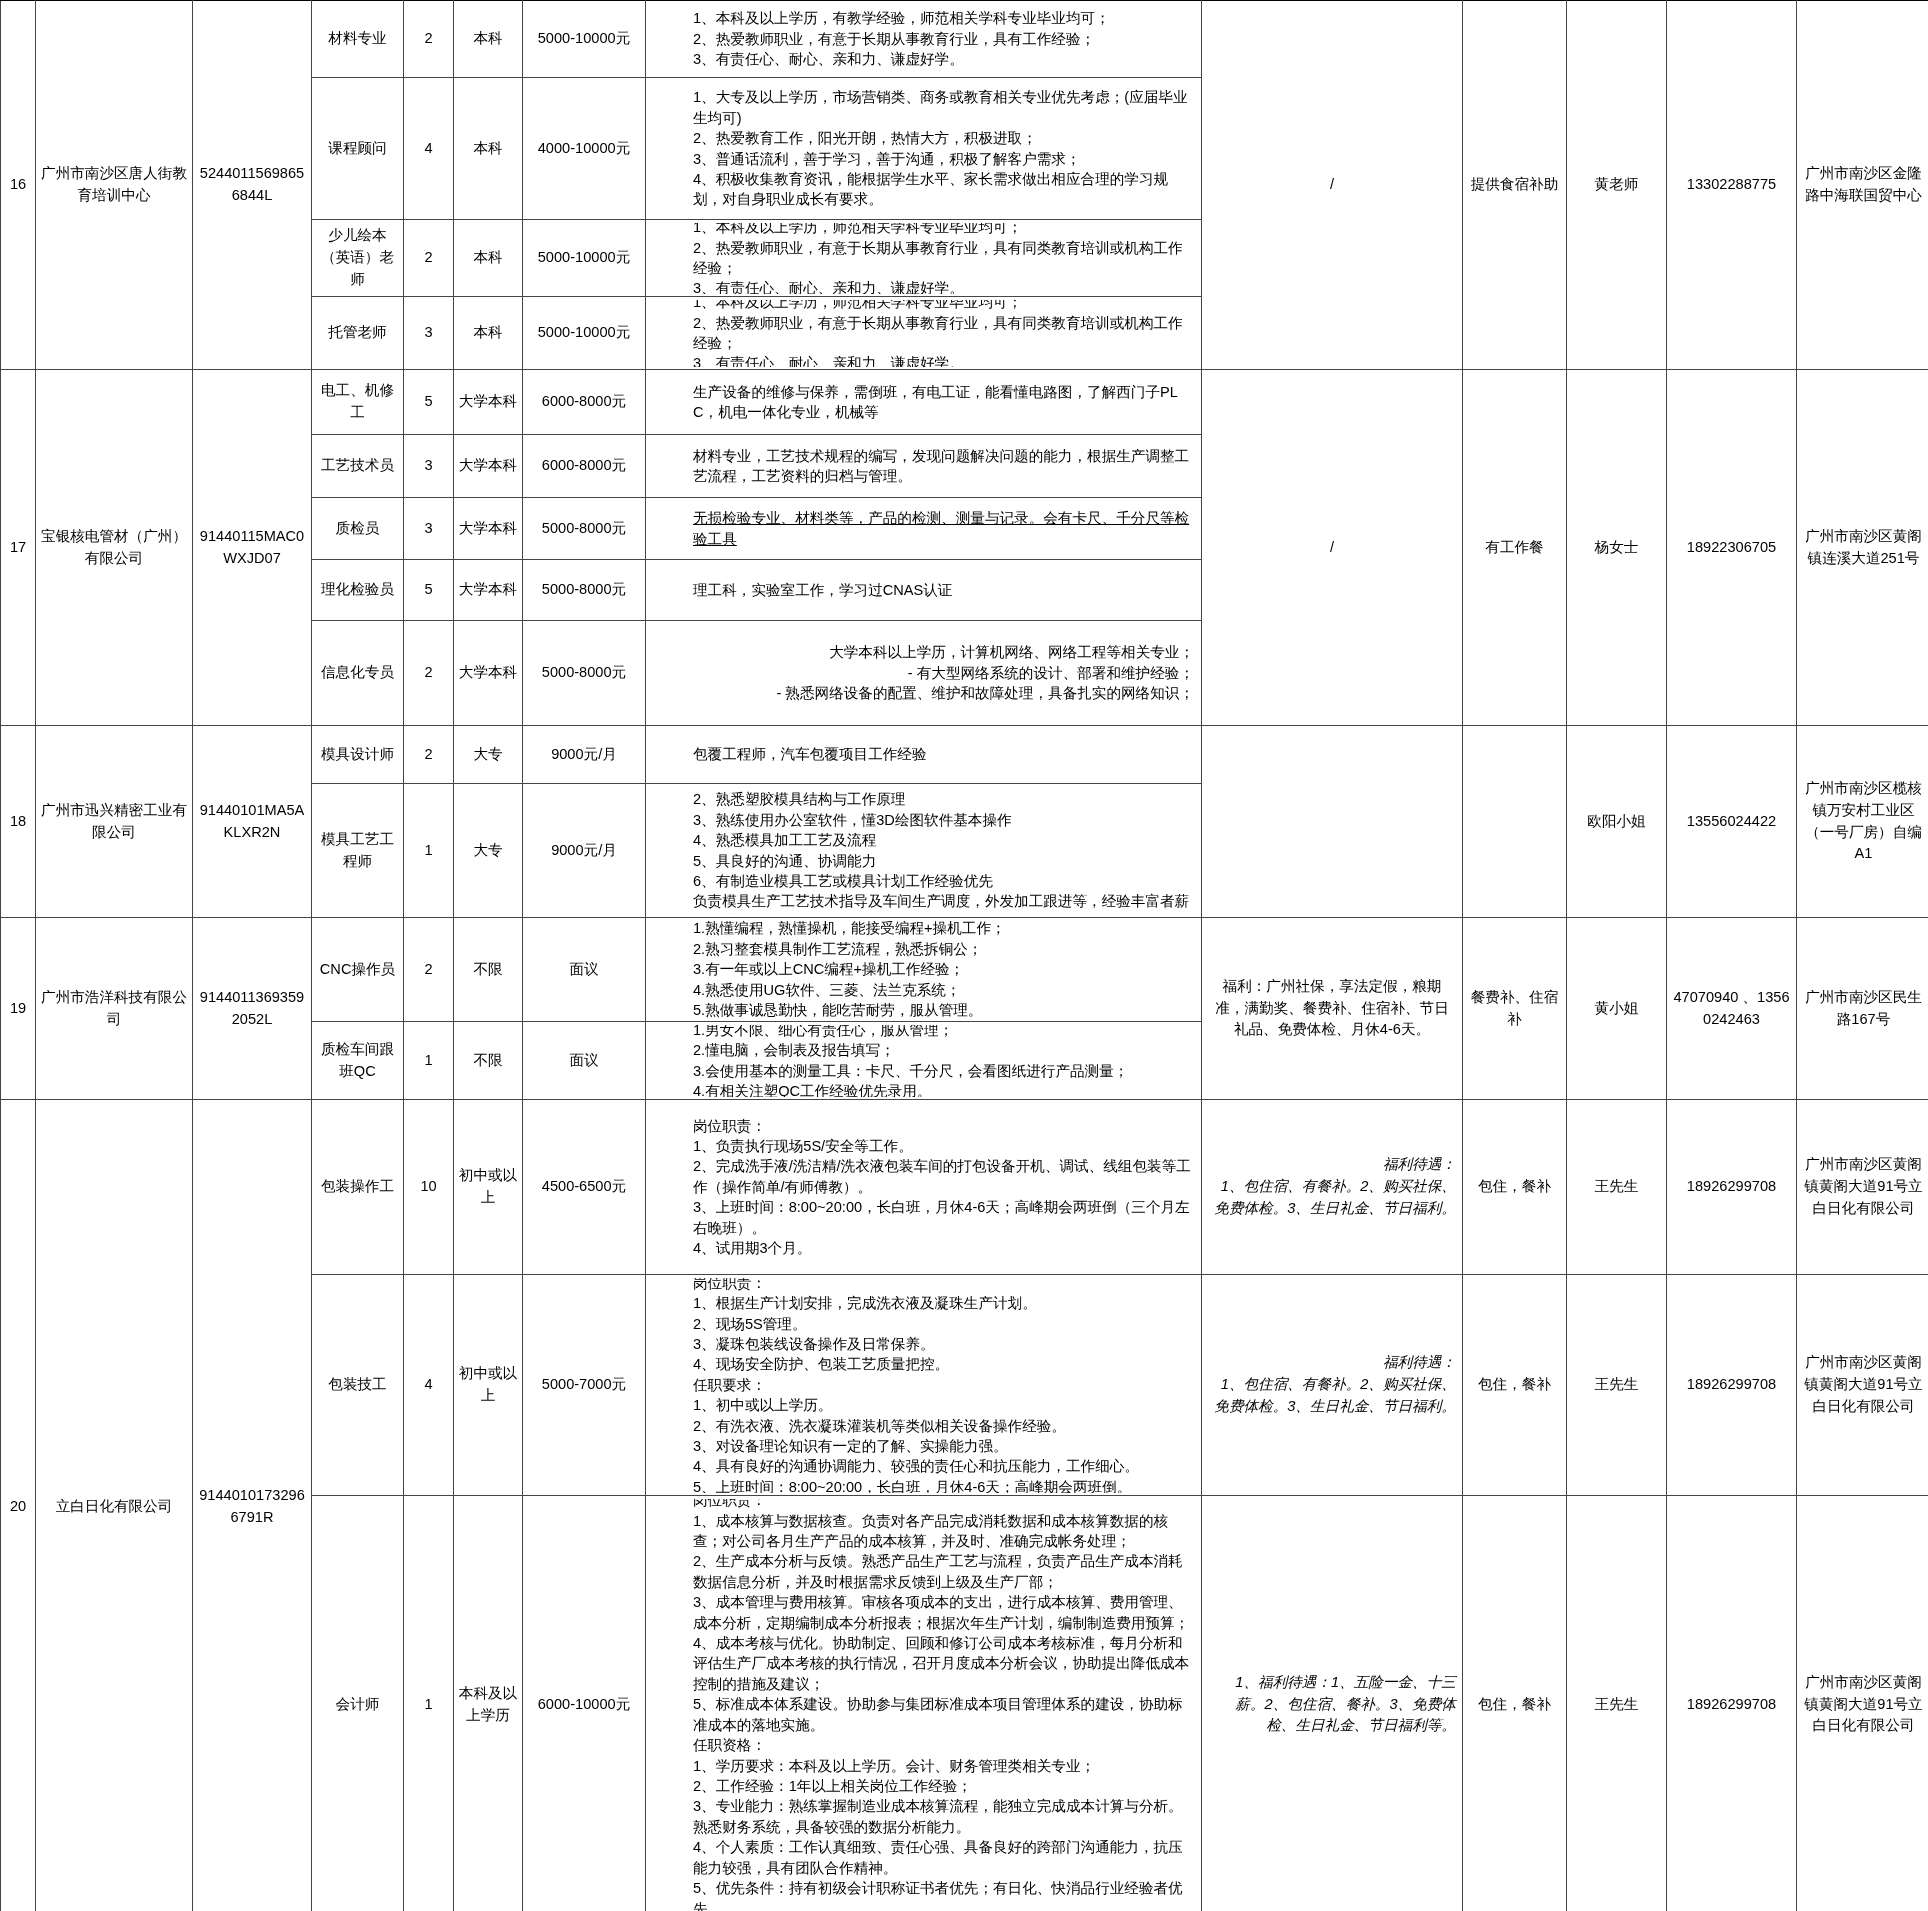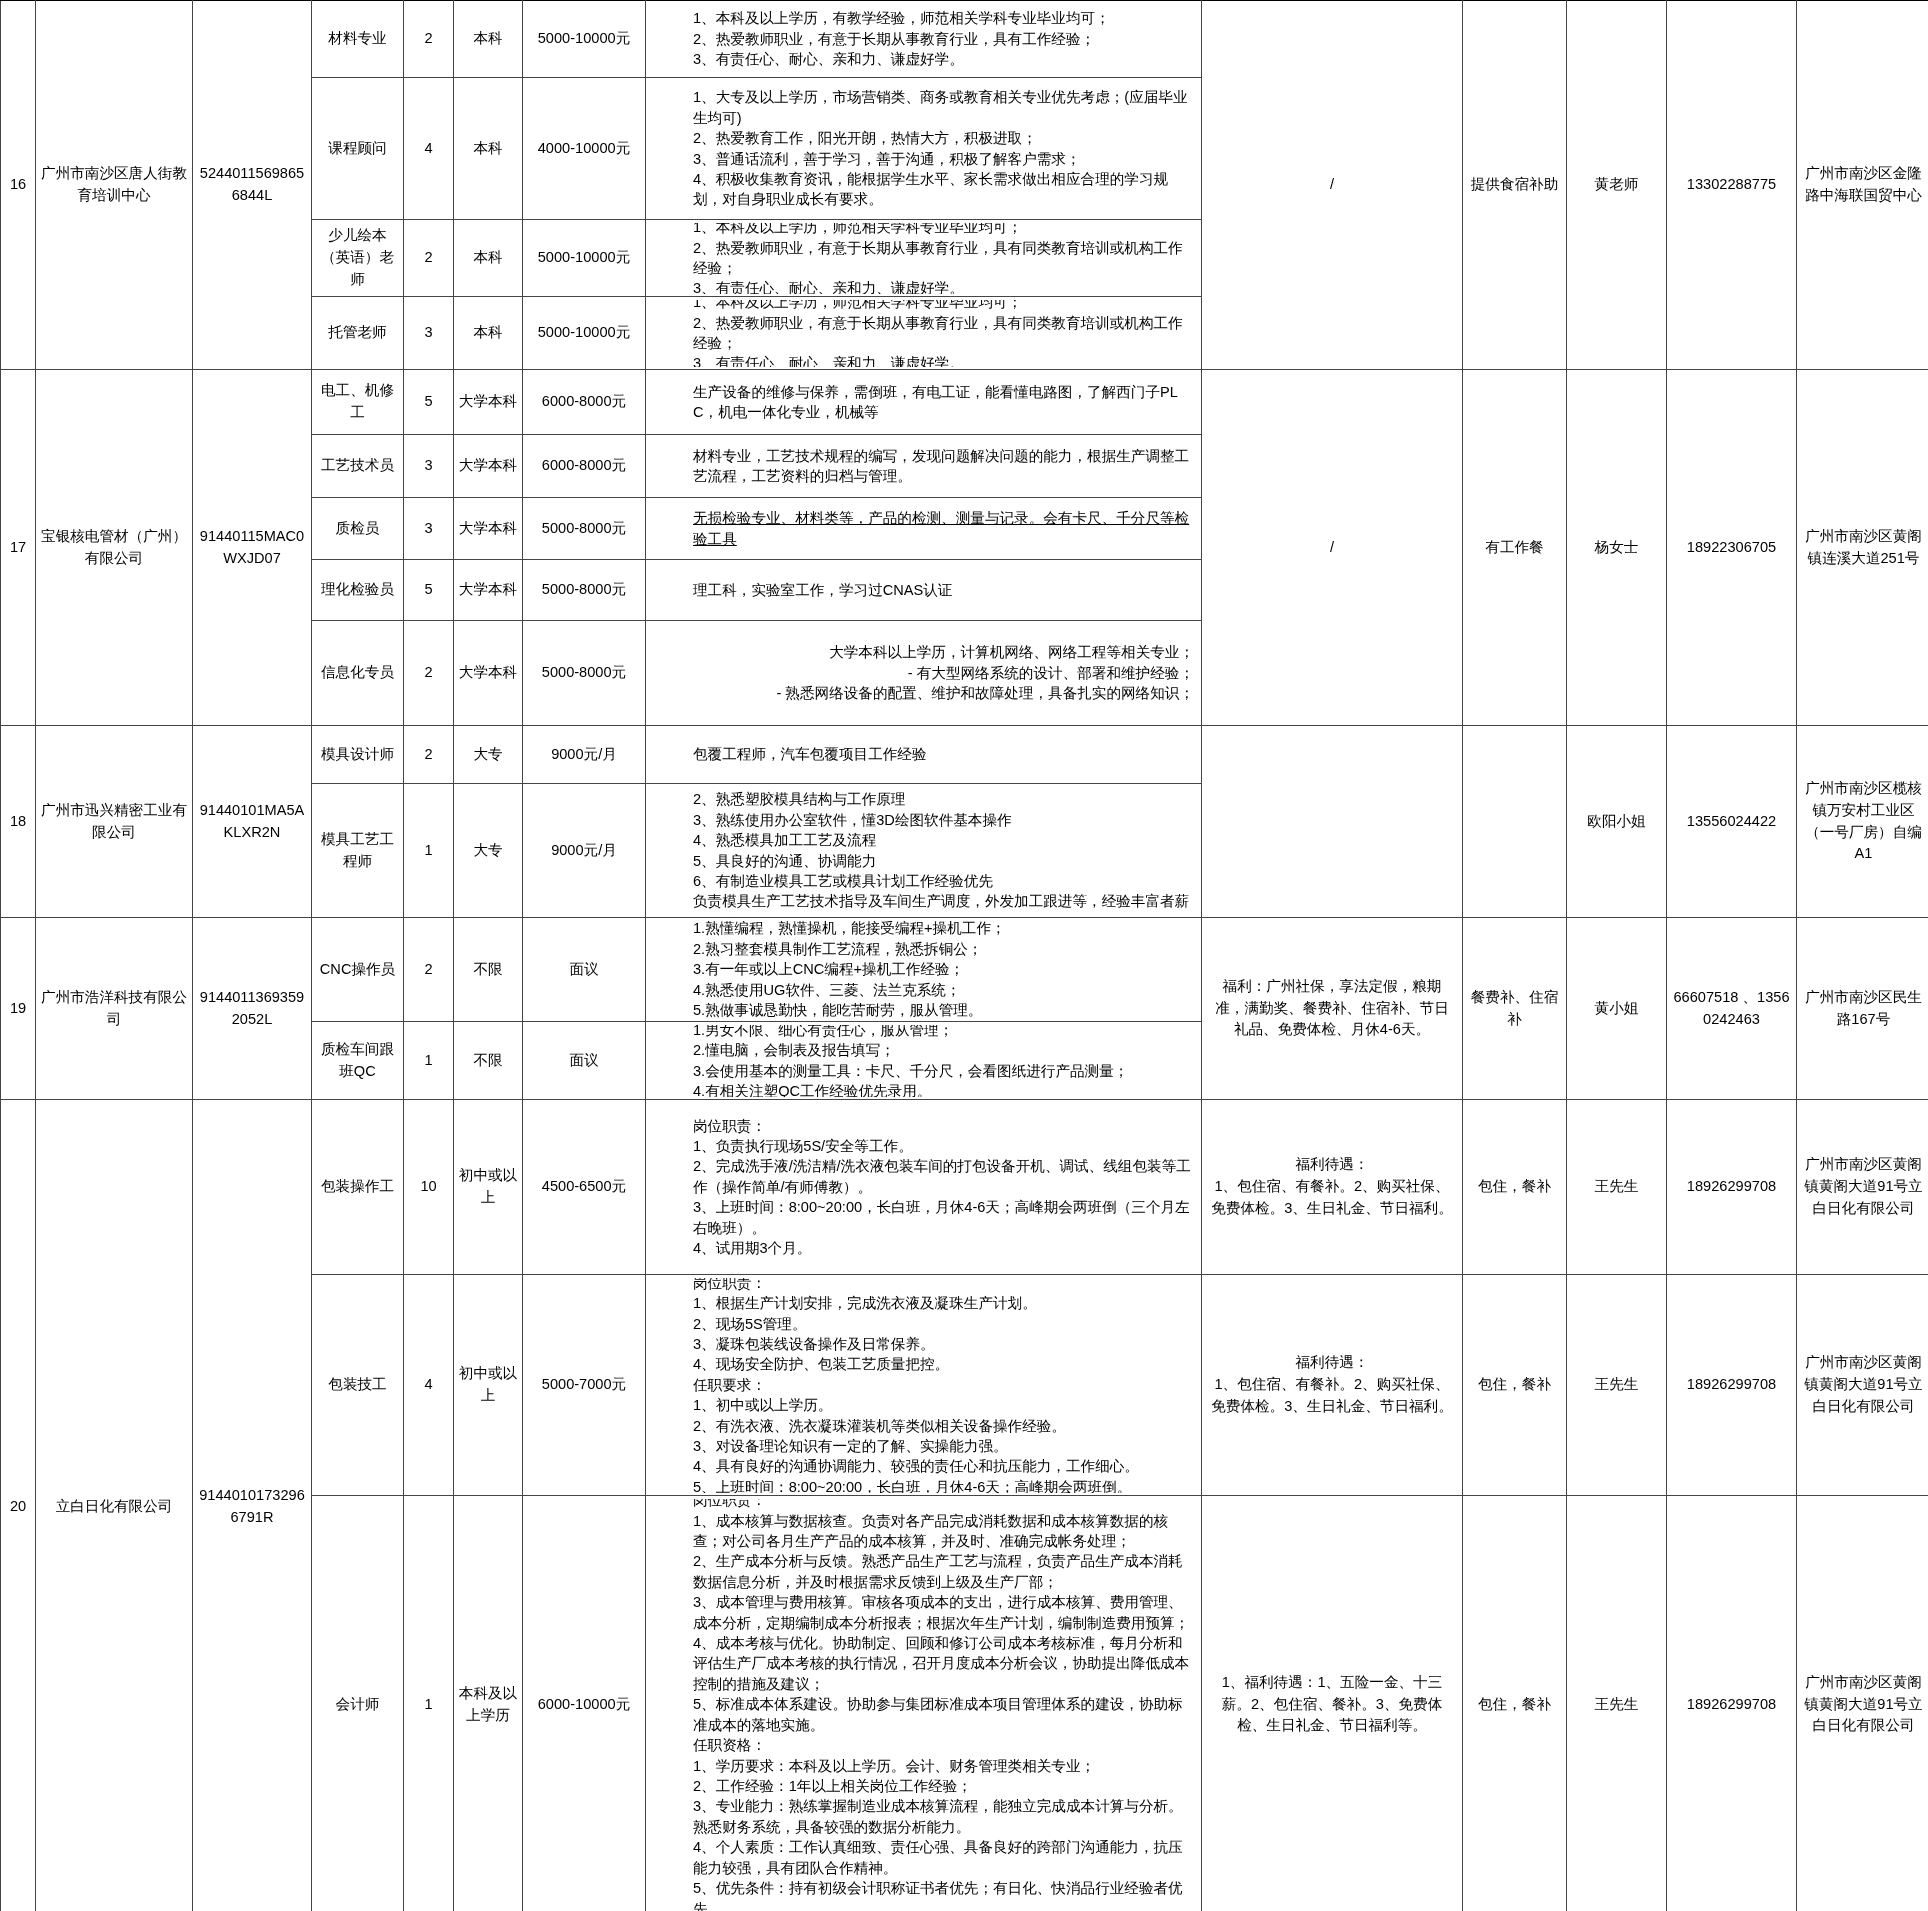--- a/index.html
+++ b/index.html
@@ -19,21 +19,21 @@
     vertical-align:middle;
     font-size:14.6px;
     line-height:1.5;
     text-align:center;
     padding:1.5px 4.6px;
     word-break:break-all;
     overflow:hidden;
     white-space:pre-line;
   }
   tr.company-start td { border-top:1.5px solid #000; }
-  td.left { text-align:center; }
+  td.left { text-align:right;font-style:italic; }
   td.req { text-align:left; padding:1.5px 7px; }
   .rwrap {
     display:flex;
     flex-direction:column;
     justify-content:center;
     overflow:hidden;
     line-height:1.4;
     margin-left:40px;
   }
   td.benefit { padding:1.5px 6.1px; }
@@ -185,21 +185,21 @@
         <td>不限</td>
         <td>面议</td>
         <td class="req"><div class="rwrap" style="height: 97px;">1.熟懂编程，熟懂操机，能接受编程+操机工作；
 2.熟习整套模具制作工艺流程，熟悉拆铜公；
 3.有一年或以上CNC编程+操机工作经验；
 4.熟悉使用UG软件、三菱、法兰克系统；
 5.熟做事诚恳勤快，能吃苦耐劳，服从管理。</div></td>
         <td rowspan="2" class="benefit">福利：广州社保，享法定假，粮期准，满勤奖、餐费补、住宿补、节日礼品、免费体检、月休4-6天。</td>
         <td rowspan="2">餐费补、住宿补</td>
         <td rowspan="2">黄小姐</td>
-        <td rowspan="2">66607518 、13560242463</td>
+        <td rowspan="2">47070940 、13560242463</td>
         <td rowspan="2">广州市南沙区民生路167号</td>
       </tr>
       <tr style="height: 78px;">
         <td>质检车间跟班QC</td>
         <td>1</td>
         <td>不限</td>
         <td>面议</td>
         <td class="req"><div class="rwrap" style="height: 72px;">1.男女不限、细心有责任心，服从管理；
 2.懂电脑，会制表及报告填写；
 3.会使用基本的测量工具：卡尺、千分尺，会看图纸进行产品测量；

